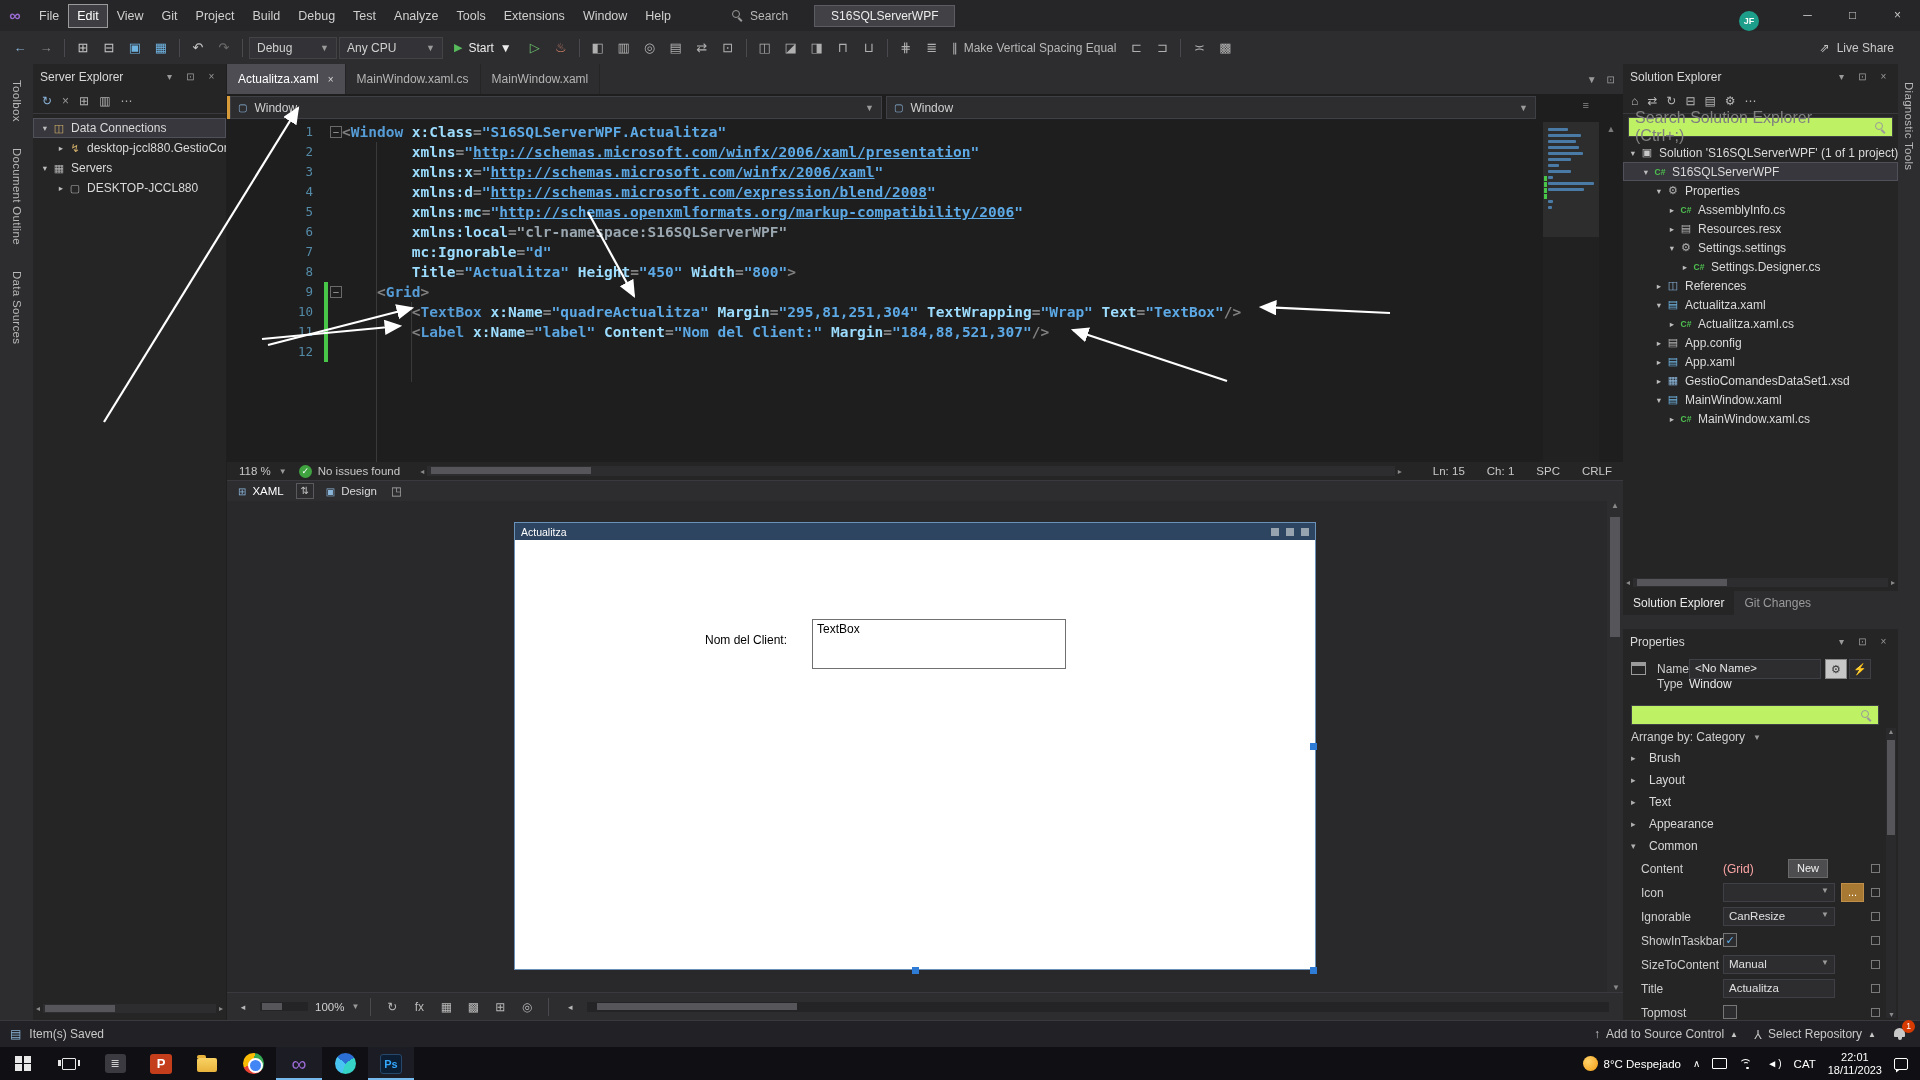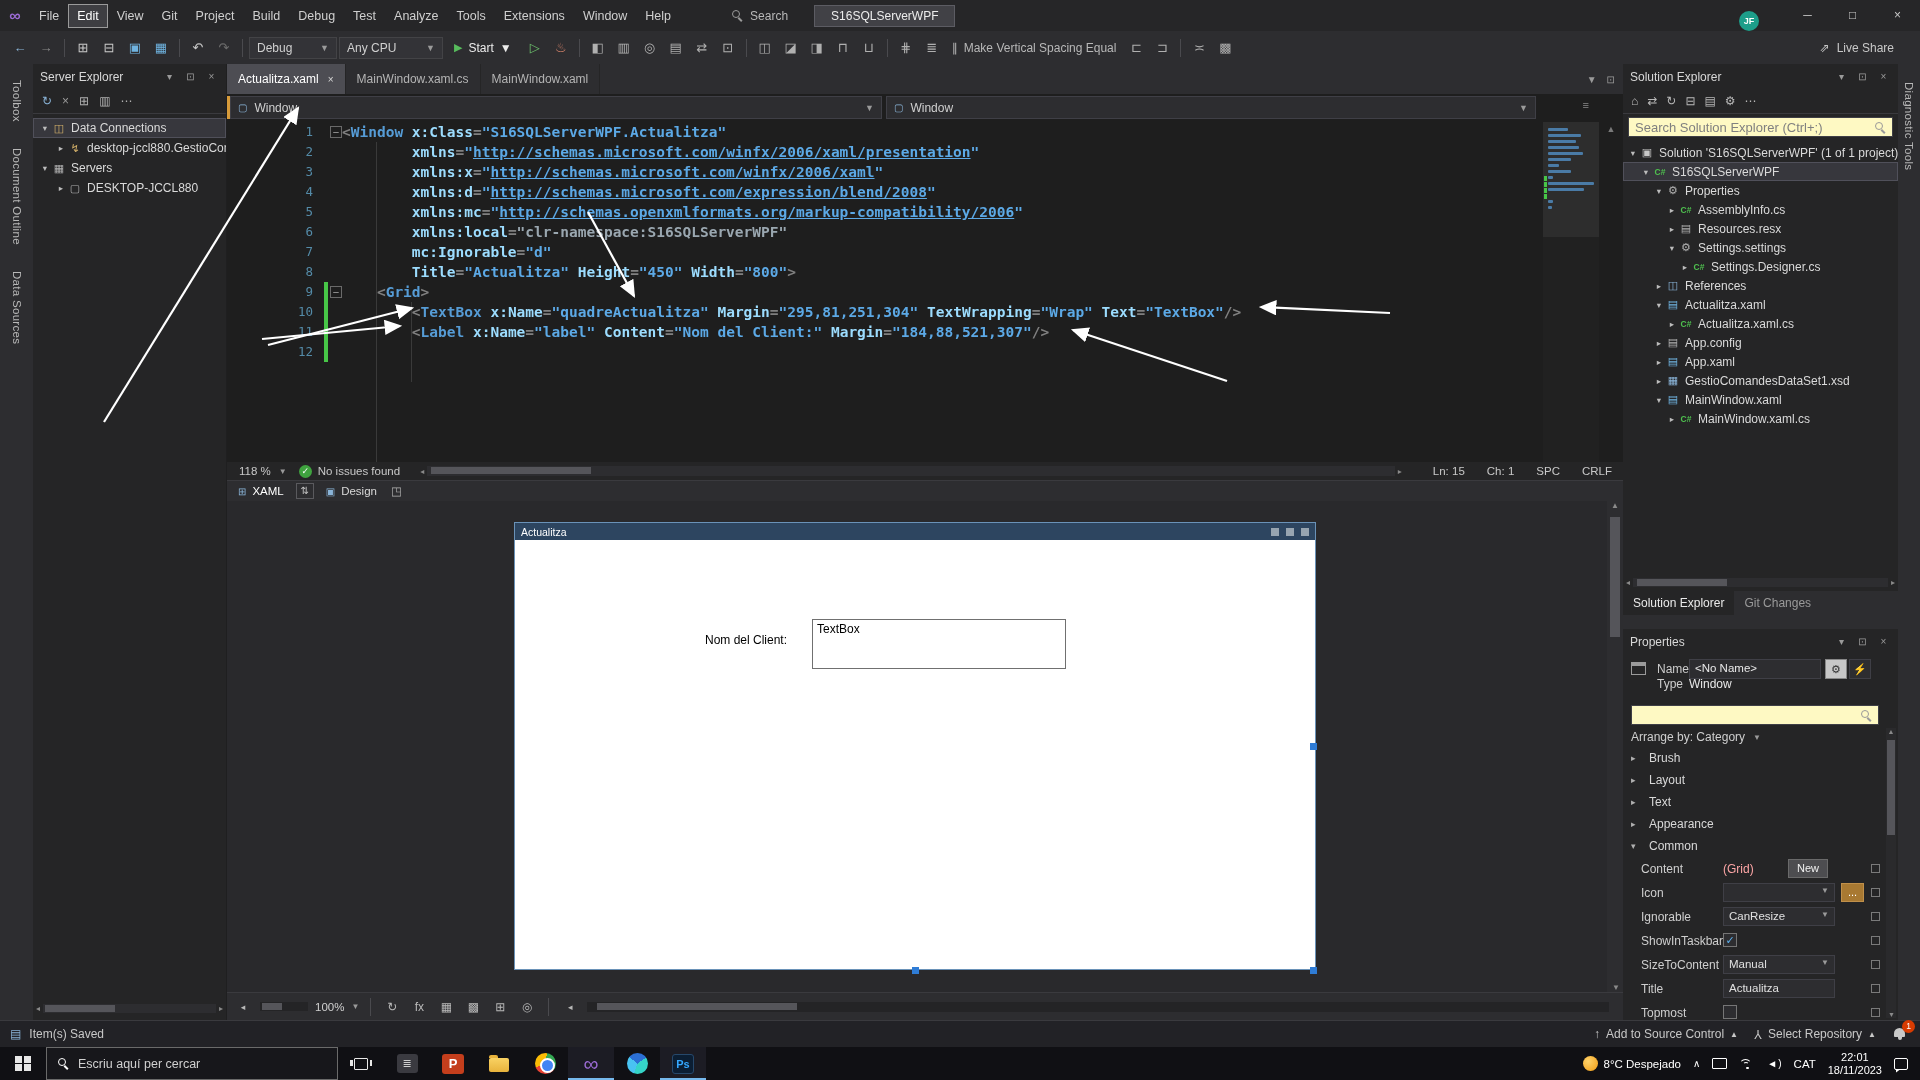--- a/index.html
+++ b/index.html
@@ -30,21 +30,21 @@
 
 
 #left-strip{position:absolute;left:0;top:64px;width:33px;height:956px;background:#2d2d30;display:flex;flex-direction:column;align-items:center;padding-top:8px;gap:10px}
 #right-strip{position:absolute;left:1898px;top:64px;width:22px;height:956px;background:#2d2d30;display:flex;flex-direction:column;align-items:center;padding-top:10px}
 .vtab{writing-mode:vertical-rl;font-size:11.5px;color:#b8b8b8;padding:8px 2px;letter-spacing:.3px;white-space:nowrap}
 
 
 .panel-head{height:25px;display:flex;align-items:center;padding:0 7px;font-size:12px;color:#d8d8d8;gap:6px}
 .panel-head .sp{flex:1}
 .ph-ic{width:15px;text-align:center;color:#9a9a9a;font-size:10px}
-.searchbox{display:flex;align-items:center;background:#fef9c3;border:1px solid #3f3f46;height:20px;margin:3px 5px;padding:0 6px;color:#808080;font-size:13px;gap:6px}
+.searchbox{display:flex;align-items:center;background:#bef264;border:1px solid #3f3f46;height:20px;margin:3px 5px;padding:0 6px;color:#808080;font-size:16px;gap:6px}
 .searchbox .sp{flex:1}
 .mag{width:11px;height:11px;position:relative;flex:none;color:#9a9a9a}
 .mag::before{content:"";position:absolute;left:0;top:0;width:6px;height:6px;border:1.5px solid currentColor;border-radius:50%}
 .mag::after{content:"";position:absolute;left:7.2px;top:7.2px;width:5px;height:1.6px;background:currentColor;transform:rotate(45deg);transform-origin:0 0}
 .trow{height:20px;display:flex;align-items:center;font-size:12px;color:#dadada;white-space:nowrap;overflow:hidden}
 .trow .ar{width:12px;font-size:8.5px;color:#bcbcbc;flex:none;text-align:center}
 .trow .ti{width:16px;margin-right:4px;text-align:center;font-size:11px;flex:none}
 .trow .ti.tx{font-size:8.5px;font-weight:bold}
 .trow.sel{background:#37373d;outline:1px solid #50505a;outline-offset:-1px}
 .hscroll{position:absolute;left:3px;right:3px;height:11px;display:flex;align-items:center;color:#8a8a8a;font-size:8px}
@@ -774,24 +774,20 @@
 
   <div id="taskbar">
     <span class="tapp">
       <span class="winlogo">
           <i></i>
           <i></i>
           <i></i>
           <i></i>
         </span>
     </span>
-    <span id="tk-search">
-      <span class="mag" style="color:#fff"></span>
-      <span>Escriu aquí per cercar</span>
-    </span>
     <span class="tapp">
         <span class="tvicon"></span>
       </span>
     <span class="tapp">
         <span class="gen">≣</span>
       </span>
     <span class="tapp">
         <span class="ppicon">P</span>
       </span>
     <span class="tapp">

